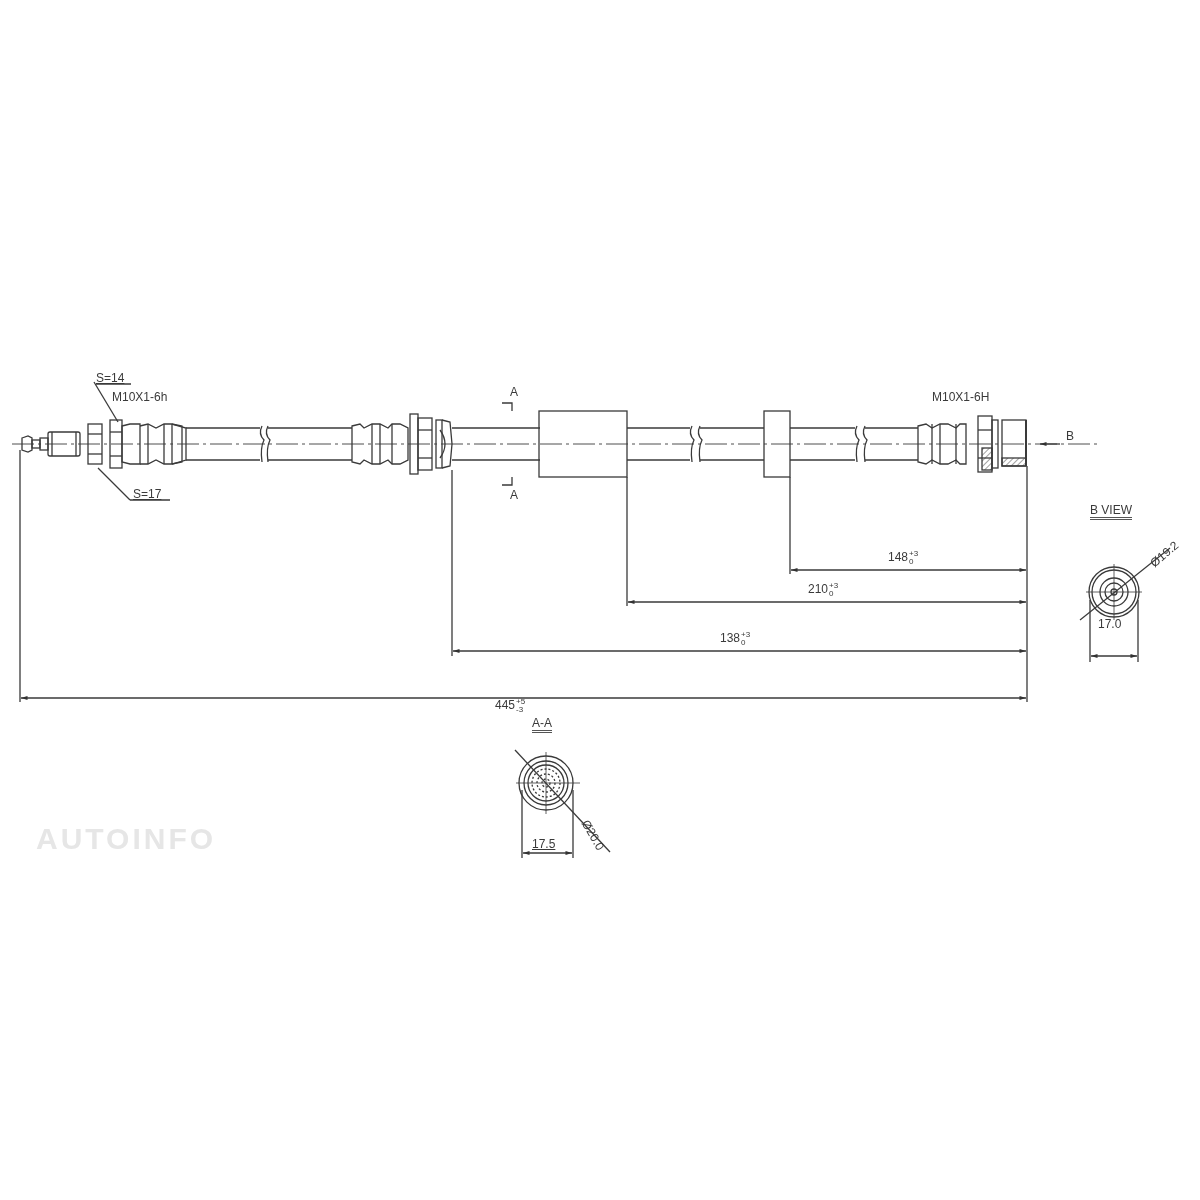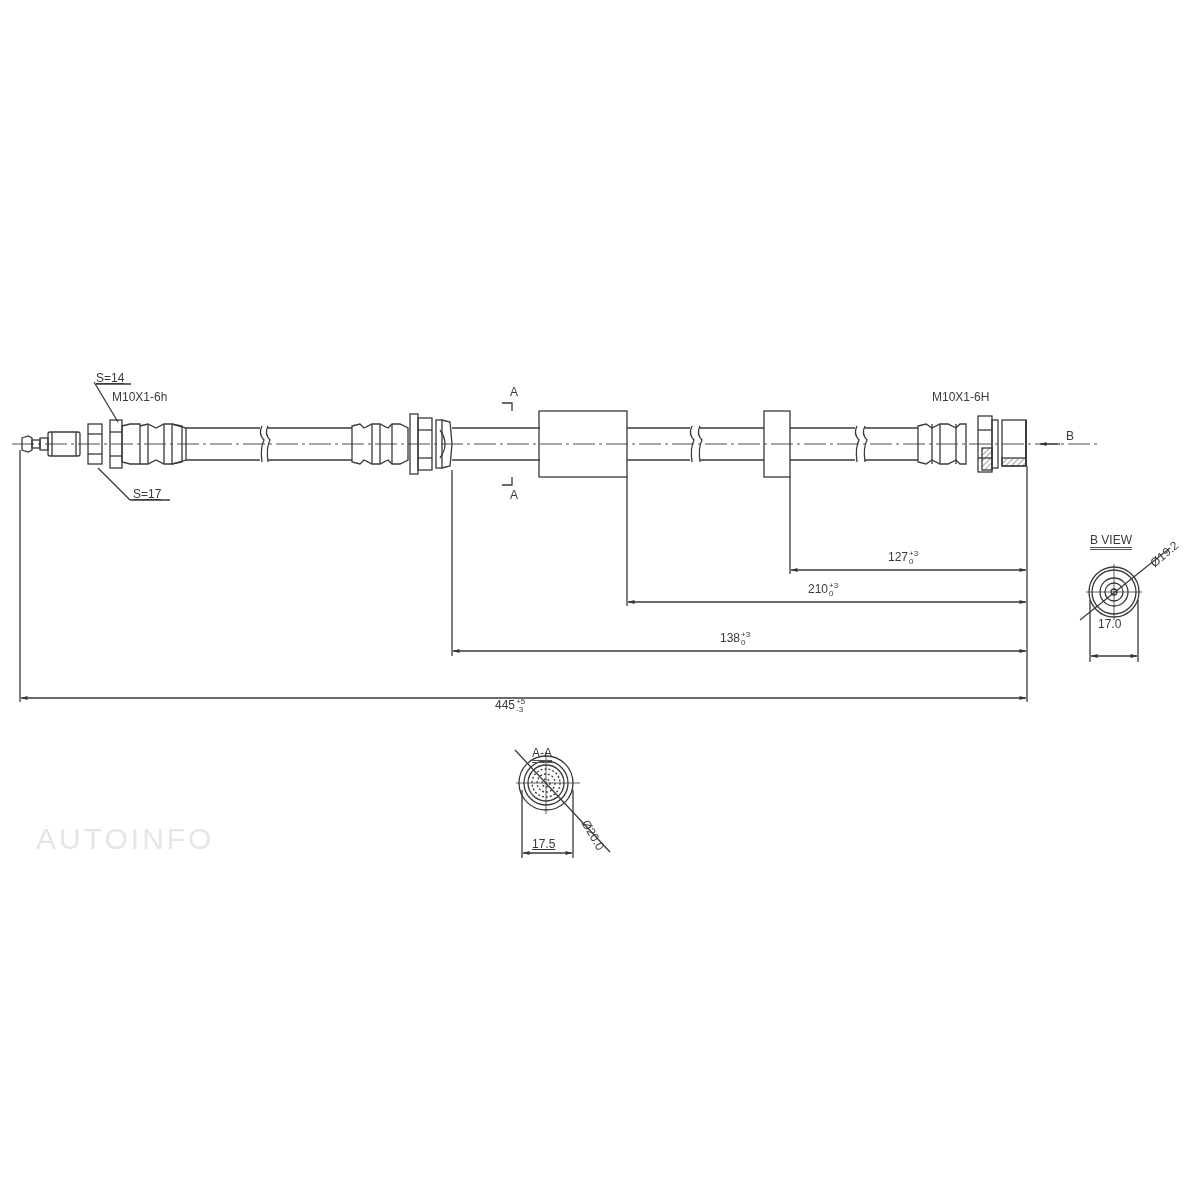--- a/index.html
+++ b/index.html
@@ -1,24 +1,24 @@
 <!DOCTYPE html>
 <html><head>
 <meta charset="utf-8">
 <style>
   html, body { margin: 0; padding: 0; background: #ffffff; }
   body { width: 1200px; height: 1200px; position: relative; overflow: hidden; font-family: "Liberation Sans", sans-serif; }
   svg { position: absolute; left: 0; top: 0; }
   .lbl { position: absolute; font-family: "Liberation Sans", sans-serif; font-size: 12px; color: #3a3a3a; white-space: nowrap; line-height: 1; }
   .ul { text-decoration: underline; }
-  .dbl { border-bottom: 3px double #555; padding-bottom: 1px; margin-top: 30px; }
+  .dbl { border-bottom: 3px double #555; padding-bottom: 1px; }
   .tol { display: inline-block; vertical-align: middle; font-size: 8px; line-height: 8px; margin-left: 1px; text-align: left; }
   .tol span { display: block; }
   .rot { transform-origin: left top; }
-  .watermark { position: absolute; left: 36px; top: 822px; font-size: 30px; letter-spacing: 3px; color: #e6e6e6; font-family: "Liberation Sans", sans-serif; font-weight: 400; }
+  .watermark { position: absolute; left: 36px; top: 822px; font-size: 30px; letter-spacing: 3px; color: #e6e6e6; font-family: "Liberation Sans", sans-serif; font-weight: 700; }
 </style>
 </head>
 <body>
 
 <svg width="1200" height="1200" viewBox="0 0 1200 1200">
   <defs>
     <marker id="arr" viewBox="0 0 10 10" refX="10" refY="5" markerWidth="7" markerHeight="5" orient="auto-start-reverse">
       <path d="M0,2 L10,5 L0,8 z" fill="#333"></path>
     </marker>
     <pattern id="hatch" width="4" height="4" patternUnits="userSpaceOnUse" patternTransform="rotate(45)">
@@ -171,21 +171,21 @@
 <div class="lbl" style="left:112px;top:391px;">M10X1-6h</div>
 <div class="lbl ul" style="left:133px;top:488px;">S=17</div>
 
 <div class="lbl" style="left:510px;top:386px;">A</div>
 <div class="lbl" style="left:510px;top:489px;">A</div>
 
 <div class="lbl" style="left:932px;top:391px;">M10X1-6H</div>
 <div class="lbl" style="left:1066px;top:430px;">B</div>
 
 <div class="lbl" style="left:888px;top:550px;">
-  <span>127</span><span class="tol"><span>+3</span><span>0</span></span>
+  <span>148</span><span class="tol"><span>+3</span><span>0</span></span>
 </div>
 <div class="lbl" style="left:808px;top:582px;">
   <span>210</span><span class="tol"><span>+3</span><span>0</span></span>
 </div>
 <div class="lbl" style="left:720px;top:631px;">
   <span>138</span><span class="tol"><span>+3</span><span>0</span></span>
 </div>
 <div class="lbl" style="left:495px;top:678px;margin-top:20px;">
   <span>445</span><span class="tol"><span>+5</span><span>-3</span></span>
 </div>

